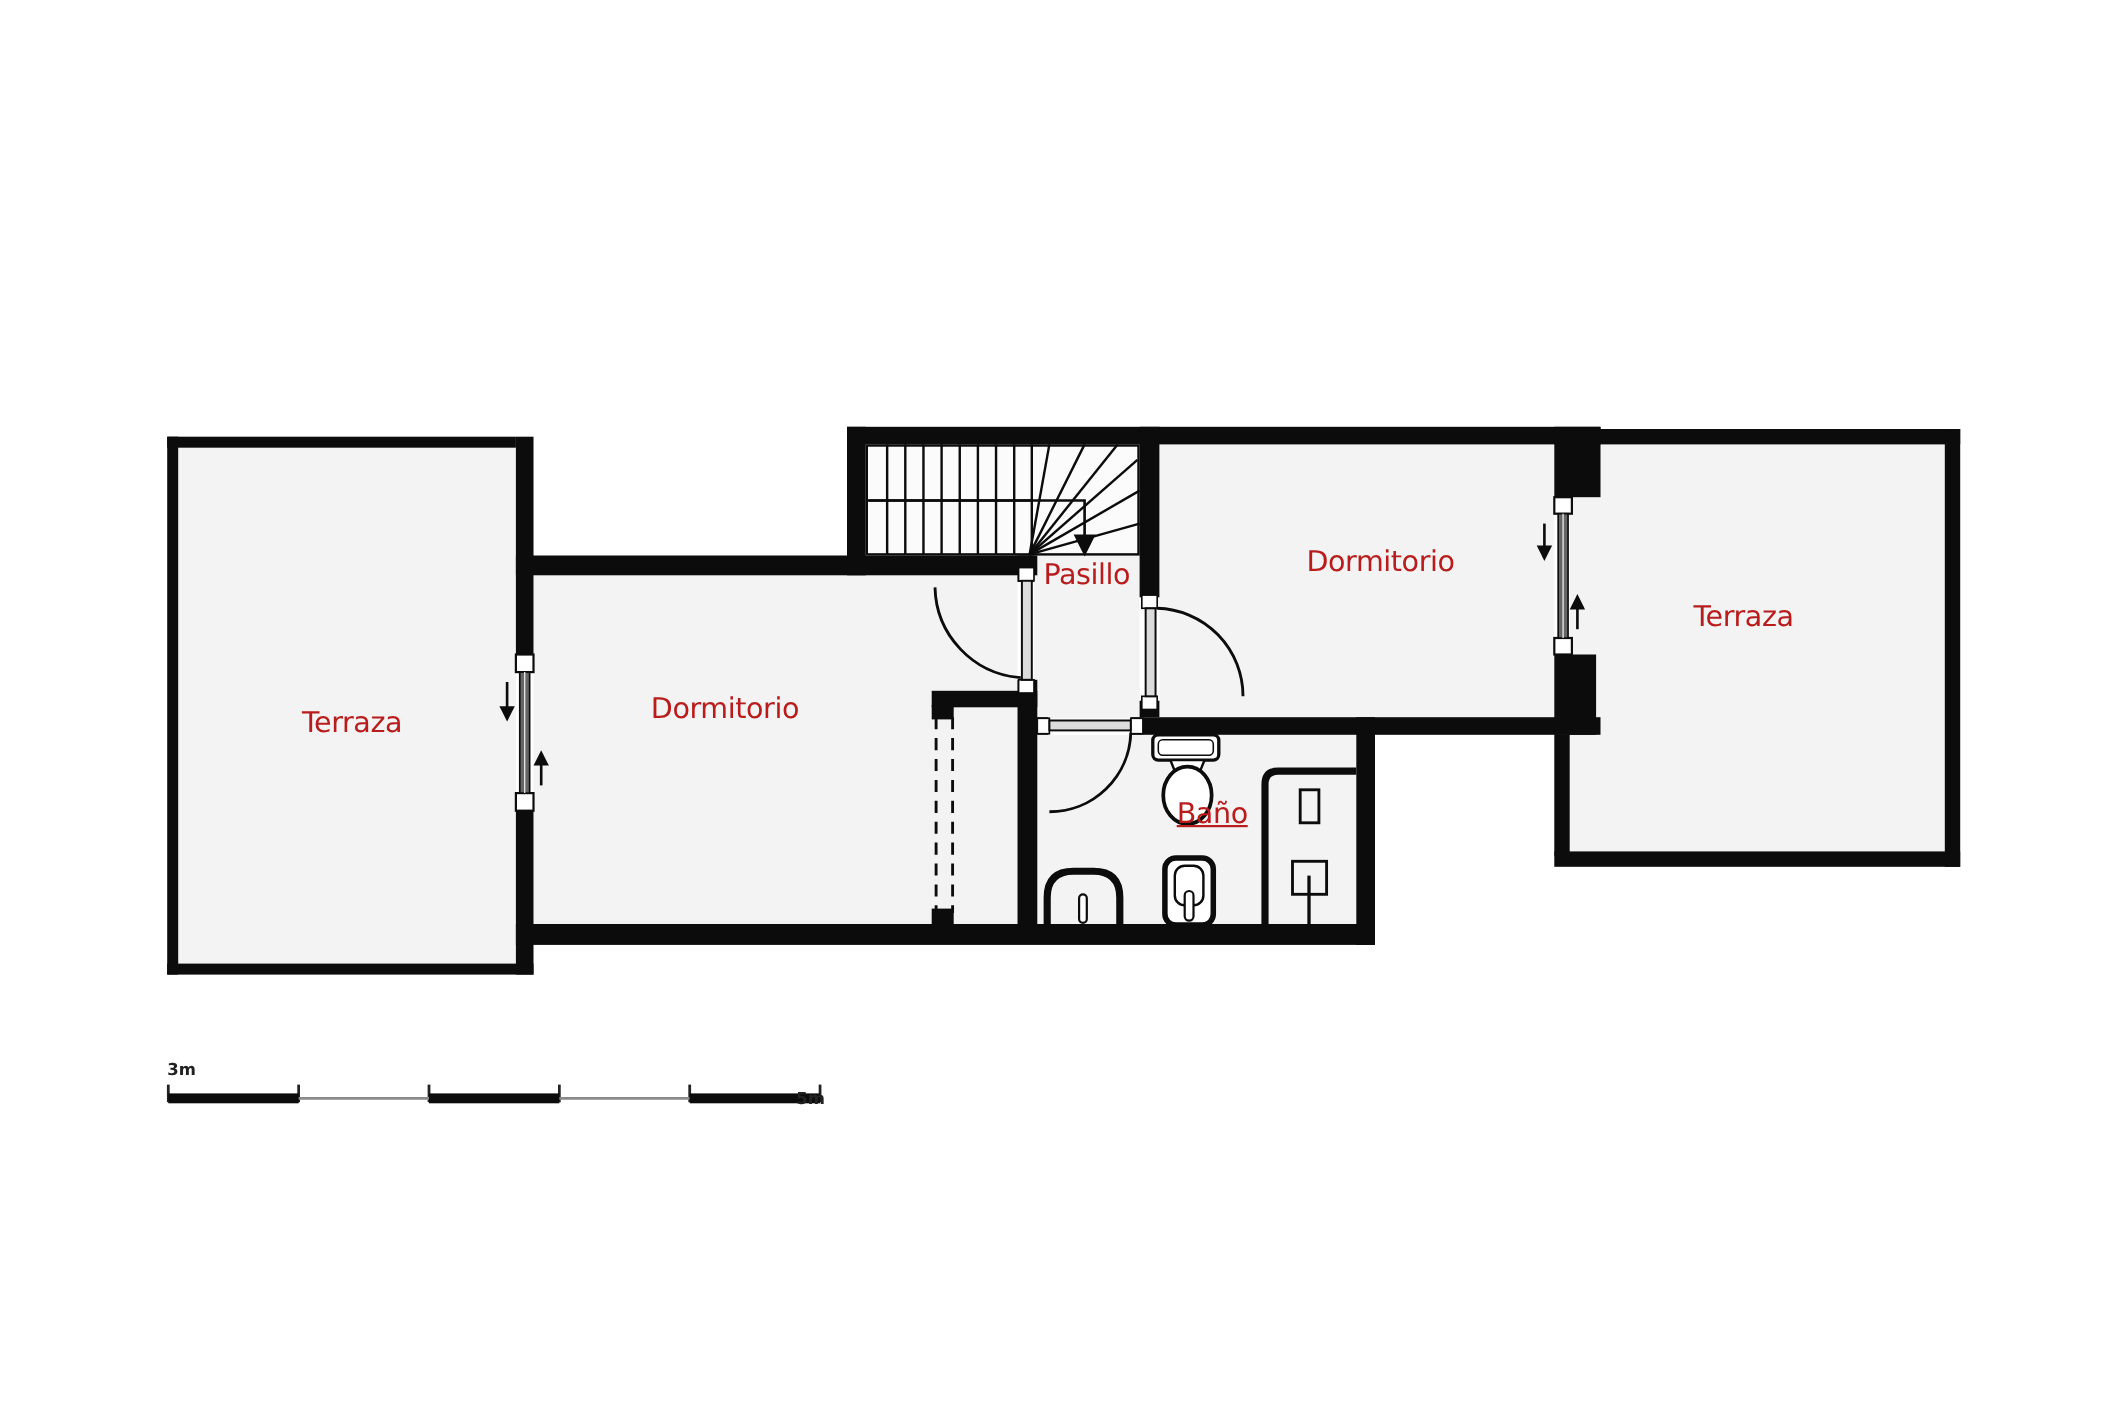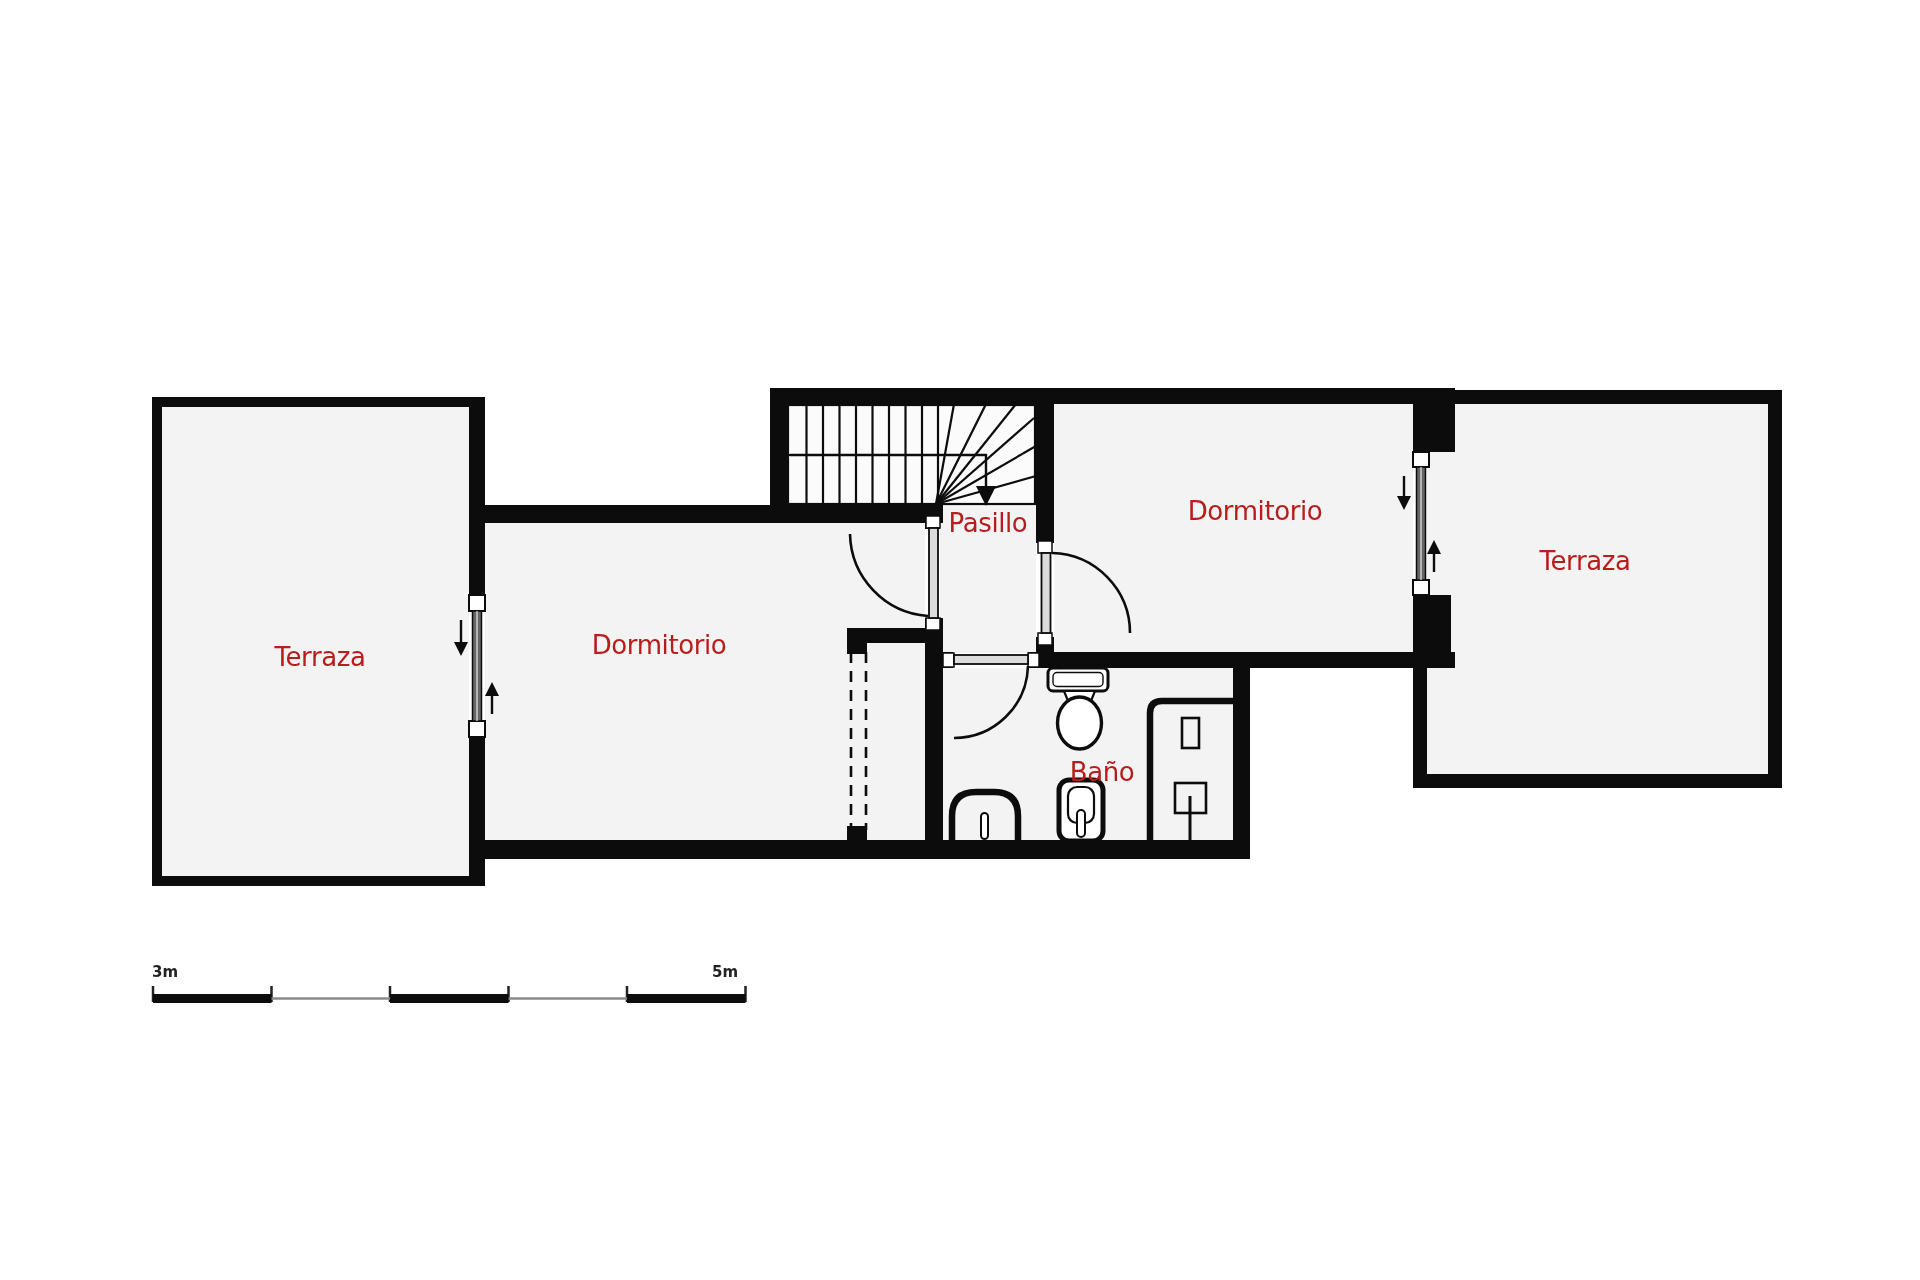--- a/index.html
+++ b/index.html
@@ -184,18 +184,18 @@
       <line x1="508.5" y1="998.5" x2="627" y2="998.5" stroke="#8a8a8a" stroke-width="2.5"></line>
       <rect x="627" y="994" width="118.5" height="9" fill="#0c0c0c"></rect>
     </g>
   </svg>
 
   <div class="room-label" style="left:320px;top:657px;">Terraza</div>
   <div class="room-label" style="left:659px;top:645px;">Dormitorio</div>
   <div class="room-label" style="left:988px;top:523px;">Pasillo</div>
   <div class="room-label" style="left:1255px;top:511px;">Dormitorio</div>
   <div class="room-label" style="left:1585px;top:561px;">Terraza</div>
-  <div class="room-label" style="left:1102px;top:772px;">Baño</div>
+  <div class="room-label" style="left:1102px;top:740px;text-decoration:underline;">Baño</div>
 
   <div class="scale-label" style="left:152px;top:963px;">3m</div>
-  <div class="scale-label" style="left:712px;top:963px;width:38px;">5m</div>
+  <div class="scale-label" style="left:712px;top:990px;width:38px;text-align:right;">5m</div>
 
 </div>
 
 </body></html>

